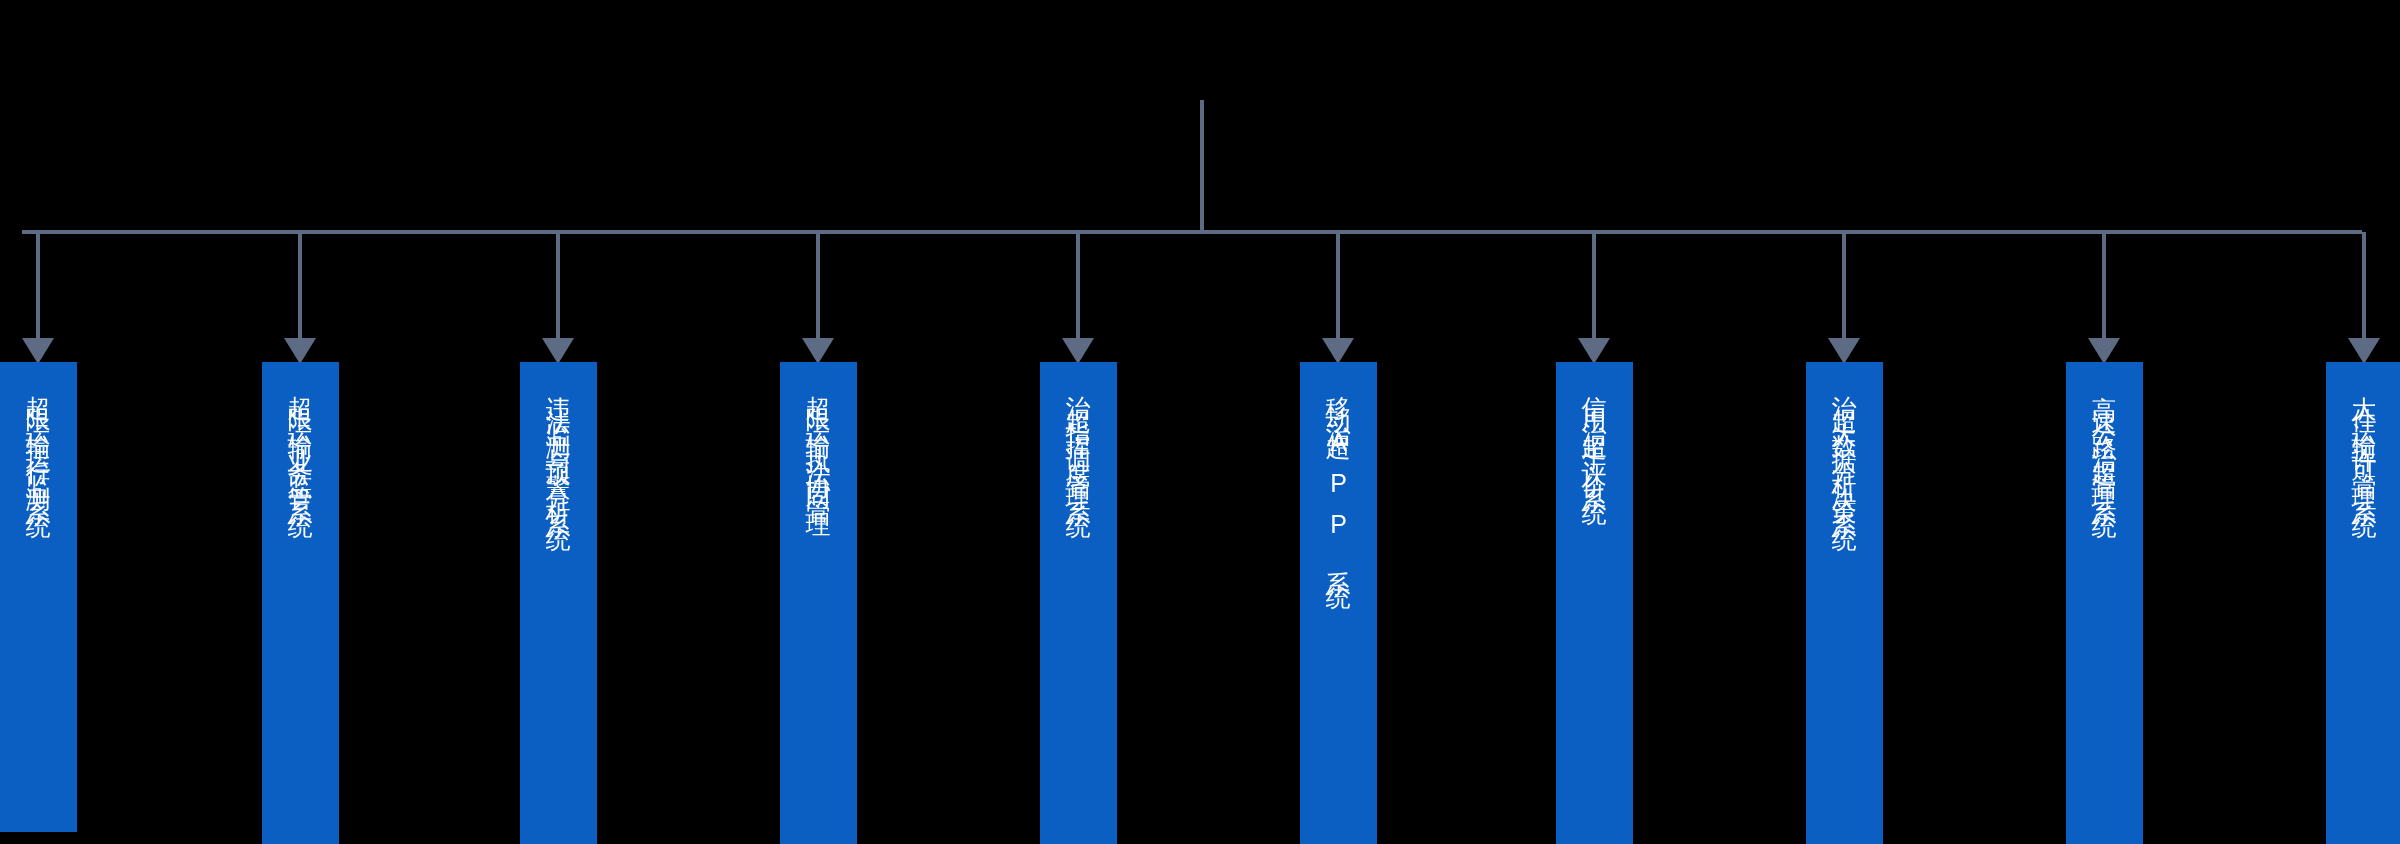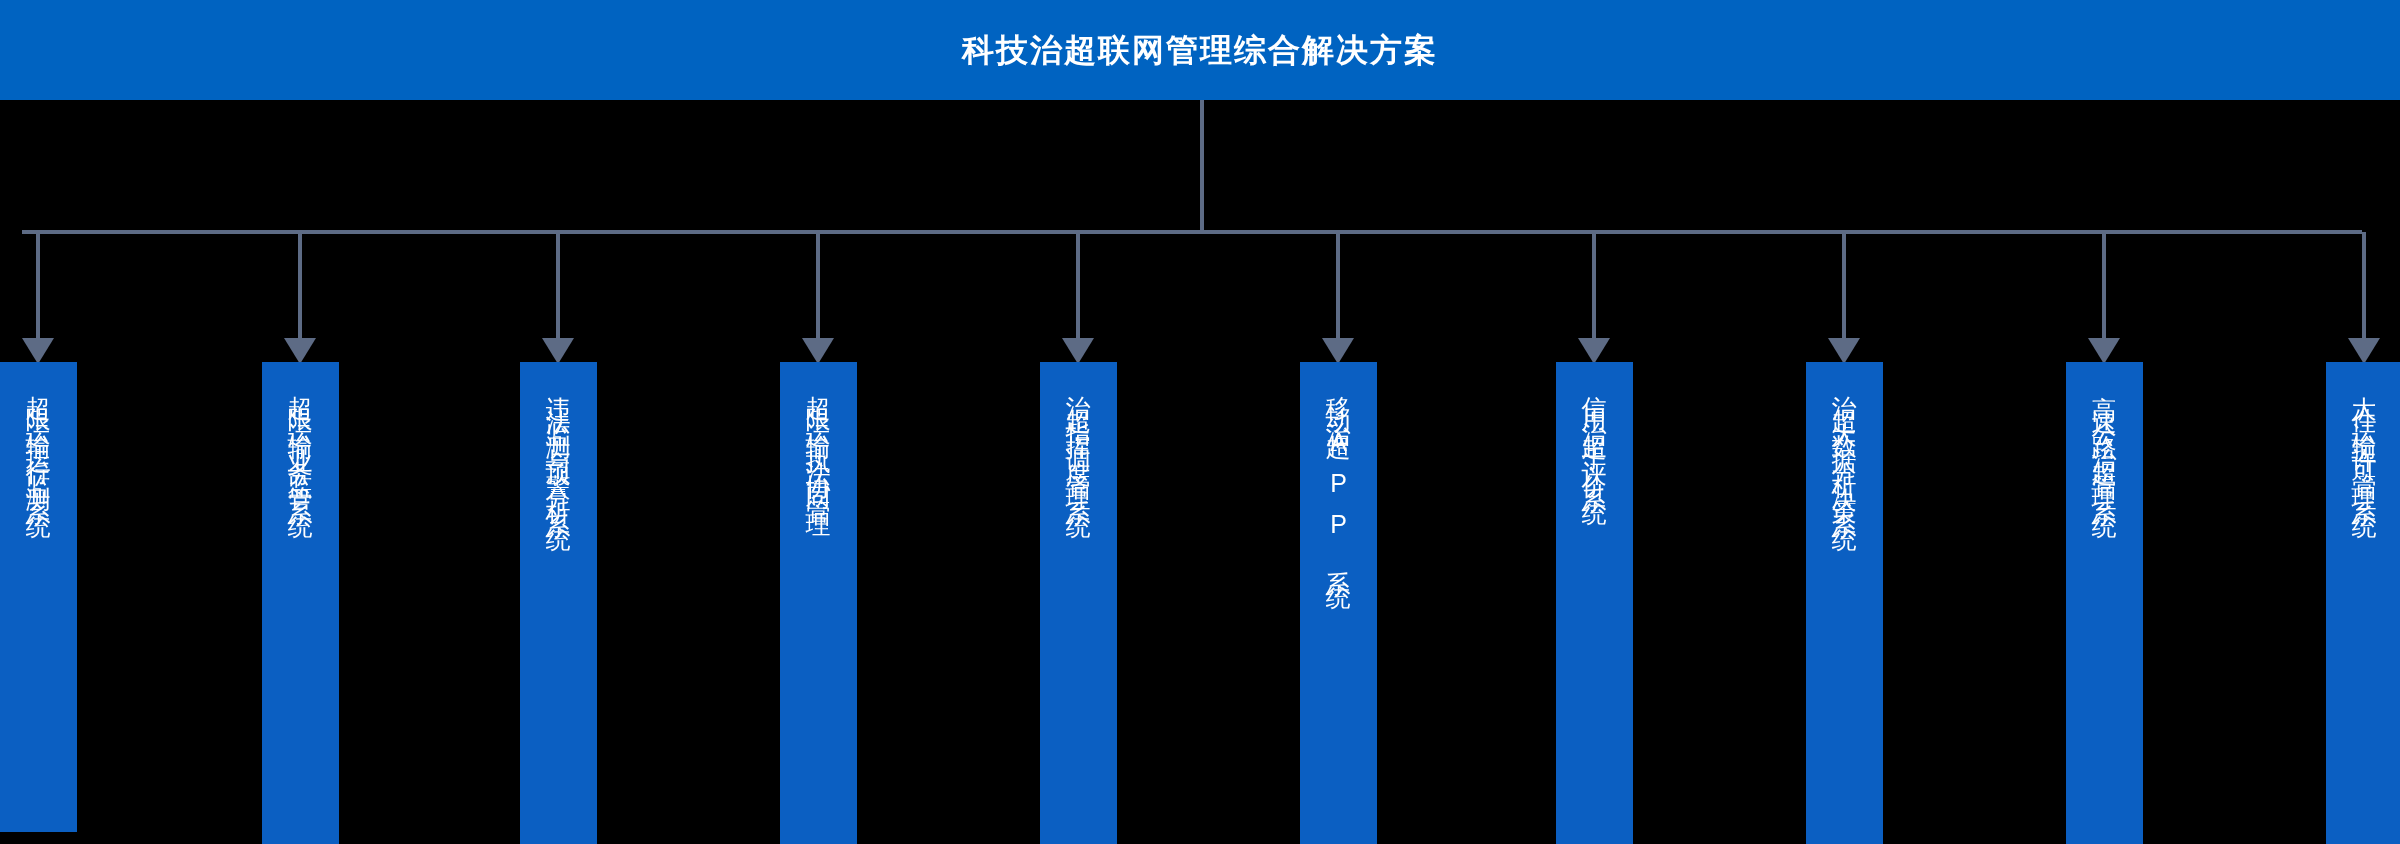--- a/index.html
+++ b/index.html
@@ -62,23 +62,20 @@
     letter-spacing:13px;
     white-space:nowrap;
     text-align:left;
   }
 </style>
 </head>
 <body>
 
 <div id="root">
 
-  <div class="header">
-    <div class="header-title">科技治超联网管理综合解决方案</div>
-  </div>
 
   <div class="conn trunk"></div>
   <div class="conn bus"></div>
 
   <div id="nodes-layer">
       <div class="conn drop" style="left: 36px;"></div>
       <div class="arrow" style="left: 22px;"></div>
       <div class="box" style="left: 0px; height: 470px;">
         <div class="box-label">超限运输运行监测系统</div>
       </div>

